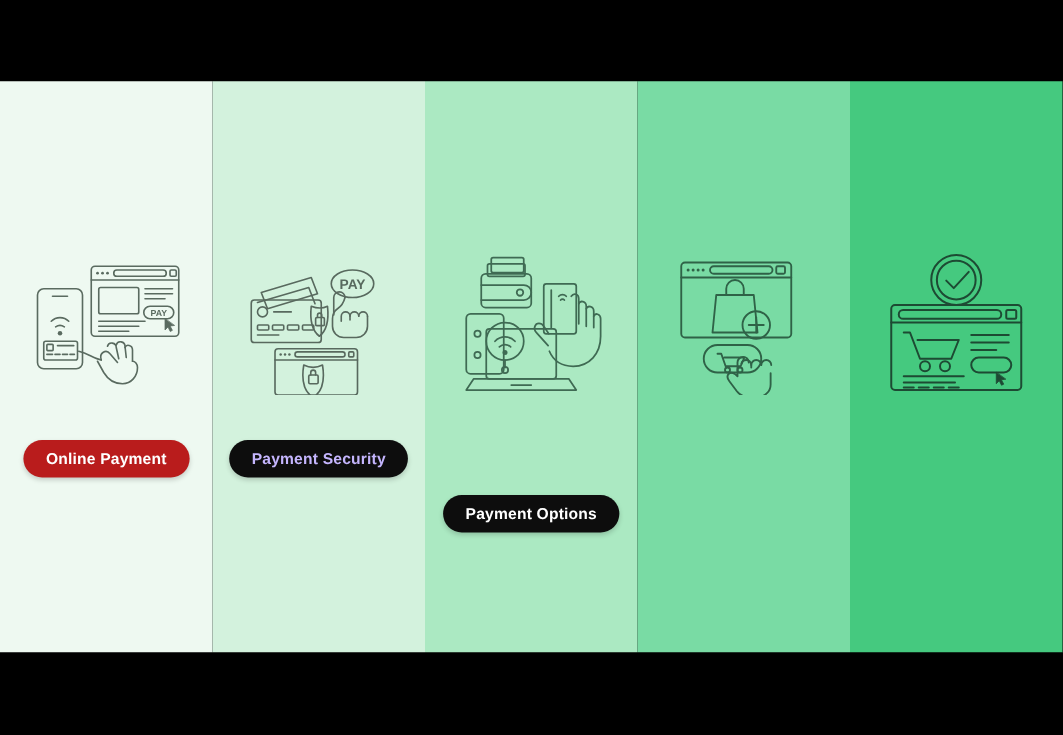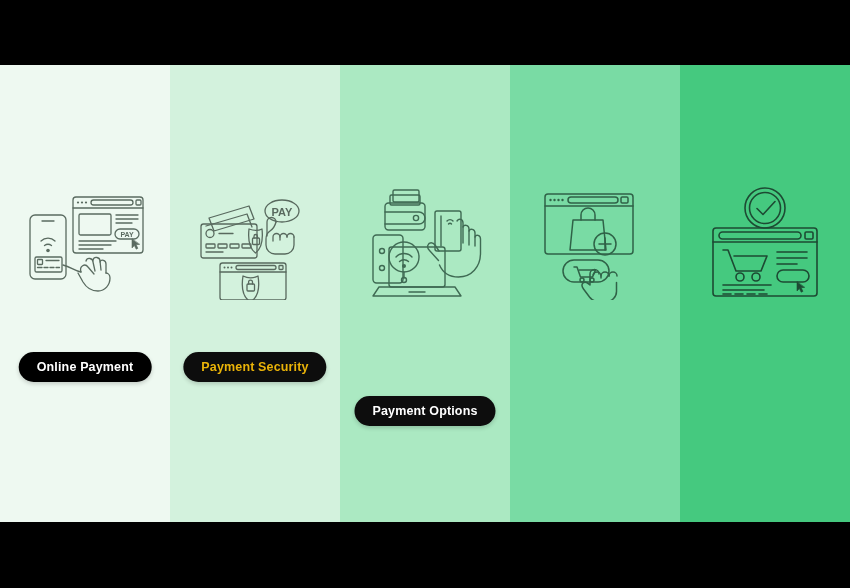--- a/index.html
+++ b/index.html
@@ -42,21 +42,21 @@
     width: 170px;
     height: 457px;
     flex: 0 0 170px;
     display: flex;
     flex-direction: column;
     align-items: center;
   }
   .illus-wrap {
     position: absolute;
     left: 0;
-    top: 114px;
+    top: 130px;
     width: 170px;
     height: 130px;
     display: flex;
     align-items: center;
     justify-content: center;
   }
   .illus-wrap svg {
     display: block;
   }
   .label-btn {
@@ -134,21 +134,21 @@
             <path d="M43 76 c8 2 12 6 18 7"></path>
 
             <path d="M61 83 c-2 -6 4 -9 7 -5 l6 7"></path>
             <path d="M66 72 c1 -4 7 -3 7 1 l2 9"></path>
             <path d="M73 71 c1 -4 7 -3 7 1 l1 9"></path>
             <path d="M80 73 c1 -3 6 -2 6 2 l0 9"></path>
             <path d="M86 84 c2 0 4 2 4 5 c0 7 -5 13 -12 13 c-8 0 -12 -4 -15 -9 l-5 -9"></path>
           </g>
         </svg>
       </div>
-      <div class="label-btn" style="background: #000000; color: rgb(255, 255, 255);">Online Payment</div>
+      <div class="label-btn" style="background: #b91c1c; color: rgb(255, 255, 255);">Online Payment</div>
     </div>
 
     <div class="panel" style="background: rgb(211, 242, 221);">
       <div class="illus-wrap">
         <svg width="125" height="112" viewBox="0 0 125 112" fill="none">
           <g stroke="#58695e" stroke-width="1.3" fill="none" stroke-linecap="round" stroke-linejoin="round">
 
             <path d="M16 30 l40 -12 l5 13 l-40 12 z"></path>
             <path d="M13 38 l41 -12 l5 13"></path>
 
@@ -181,21 +181,21 @@
             <circle cx="38.5" cy="79.5" r="1" fill="#58695e" stroke="none"></circle>
             <rect x="43" y="77.5" width="40" height="4" rx="2"></rect>
             <rect x="86" y="77.5" width="4" height="4" rx="0.8"></rect>
 
             <path d="M50 88 c5 2.5 10 2.5 15 0 c1.8 11 0.5 21 -7.5 26 c-8 -5 -9.3 -15 -7.5 -26 z"></path>
             <rect x="54" y="96" width="7.5" height="7" rx="1"></rect>
             <path d="M55.6 96 v-2 a1.9 1.9 0 0 1 3.9 0 V96"></path>
           </g>
         </svg>
       </div>
-      <div class="label-btn" style="background: rgb(13, 13, 13); color: #eab308;">Payment Security</div>
+      <div class="label-btn" style="background: rgb(13, 13, 13); color: #c4b5fd;">Payment Security</div>
     </div>
 
     <div class="panel" style="background: rgb(171, 233, 194);">
       <div class="illus-wrap">
         <svg width="132" height="118" viewBox="0 0 132 118" fill="none">
           <g stroke="#3f6a53" stroke-width="1.4" fill="none" stroke-linecap="round" stroke-linejoin="round">
 
             <rect x="34" y="5" width="26" height="12" rx="1.5"></rect>
             <rect x="31" y="10" width="30" height="10" rx="1.5"></rect>
 

